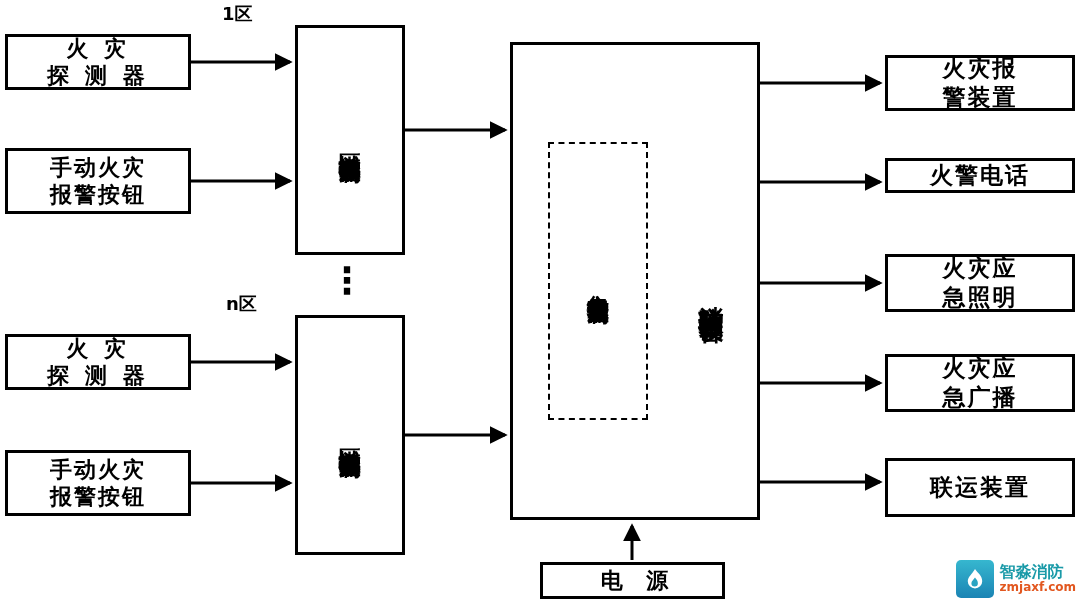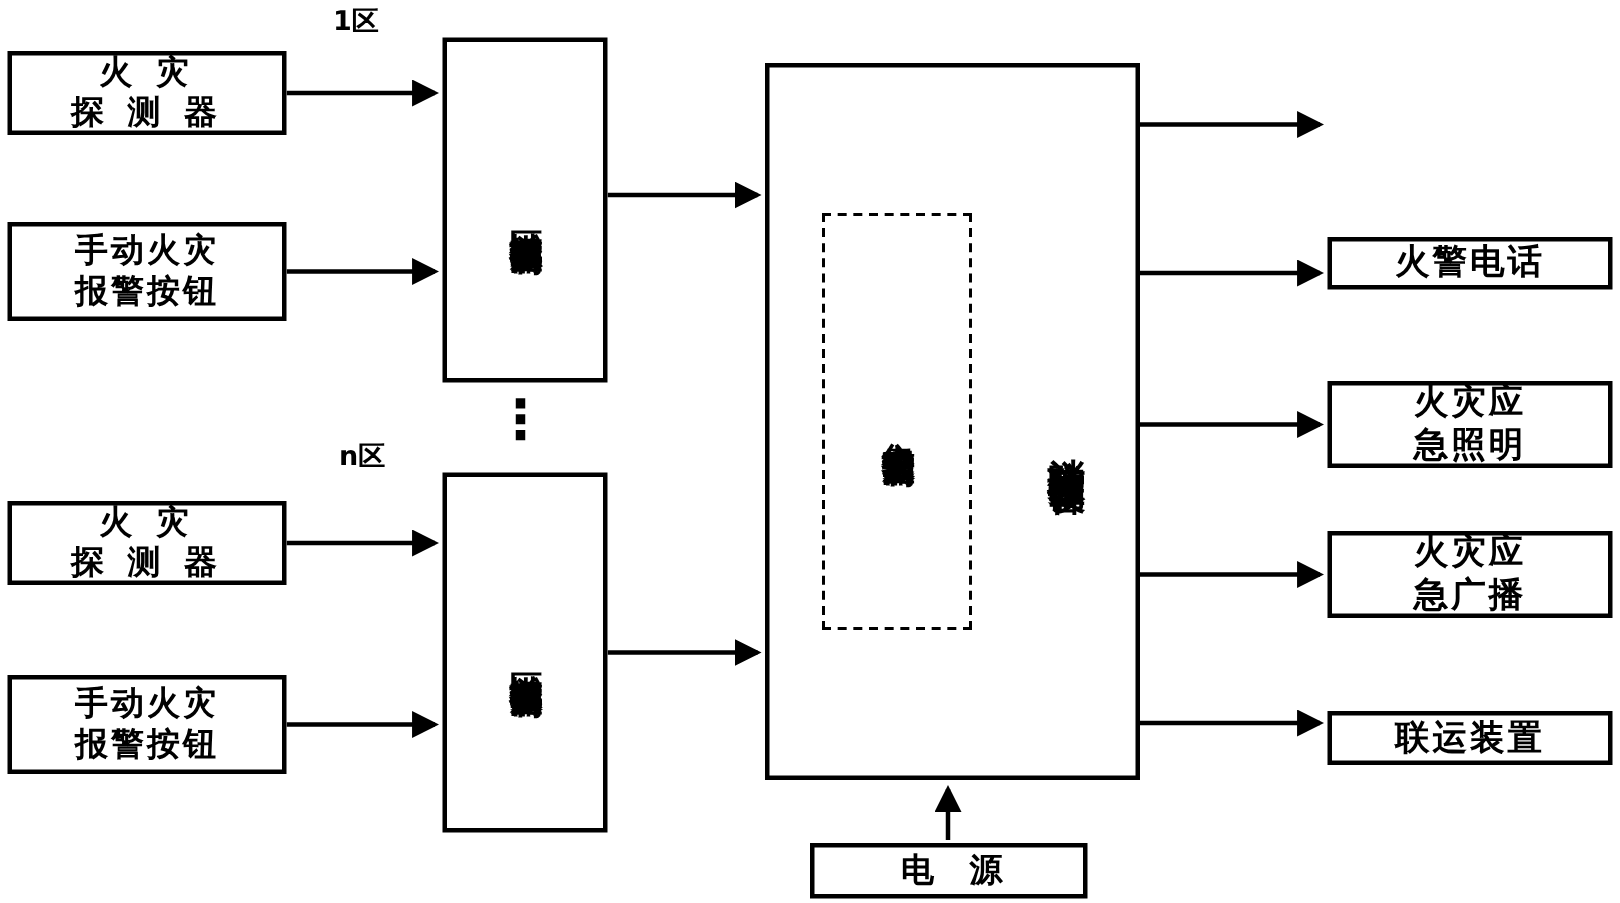--- a/index.html
+++ b/index.html
@@ -50,21 +50,21 @@
     position: absolute; left: 668px; top: 158px; width: 86px; height: 270px;
     display: flex; align-items: center; justify-content: center;
     font-size: 25px; letter-spacing: 2px;
   }
   
   .rbox { left: 885px; width: 190px; font-size: 23px; letter-spacing: 2px; }
   .r1 { top: 55px;  height: 56px; }
   .r2 { top: 158px; height: 35px; }
   .r3 { top: 254px; height: 58px; }
   .r4 { top: 354px; height: 58px; }
-  .r5 { top: 458px; height: 36px; margin-top: 16px; }
+  .r5 { top: 458px; height: 59px; }
   
   .power { left: 540px; top: 562px; width: 185px; height: 37px; font-size: 22px; letter-spacing: 8px; padding-left: 12px; }
   
   .zonelabel { position: absolute; font-size: 18px; }
   .zone1 { left: 222px; top: 2px; }
   .zonen { left: 226px; top: 292px; }
   
   .dots {
     position: absolute; left: 330px; top: 252px; width: 34px; height: 58px;
     display: flex; align-items: center; justify-content: center;
@@ -130,23 +130,37 @@
 报警按钮</div>
 
   <div class="box controller1 vtext">区域火灾报警控制器</div>
   <div class="dots">⋮</div>
   <div class="box controllern vtext">区域火灾报警控制器</div>
 
   <div class="box centerbox"></div>
   <div class="dashedbox vtext">集中火灾报警控制器</div>
   <div class="centerlabel vtext">消防联动控制设备</div>
 
+  <div class="box rbox r1">火灾报
+警装置</div>
   <div class="box rbox r2">火警电话</div>
   <div class="box rbox r3">火灾应
 急照明</div>
   <div class="box rbox r4">火灾应
 急广播</div>
   <div class="box rbox r5">联运装置</div>
 
   <div class="box power">电 源</div>
 
+  <div class="watermark">
+    <div class="wm-logo">
+      <svg width="26" height="26" viewBox="0 0 36 36">
+        <path d="M18 4 C 22 10, 28 13, 28 21 A 10 10 0 1 1 8 21 C 8 15, 14 11, 18 4 Z" fill="#ffffff"></path>
+        <path d="M18 16 C 20 19, 22 20, 22 24 A 4.5 4.5 0 1 1 13 24 C 13 21, 16 19, 18 16 Z" fill="#2aa4c2"></path>
+      </svg>
+    </div>
+    <div class="wm-text">
+      <span class="wm-name" style="color: rgb(26, 154, 168);">智淼消防</span>
+      <span class="wm-url" style="color: rgb(226, 87, 31);">zmjaxf.com</span>
+    </div>
+  </div>
 
 </div>
 
 </body></html>

